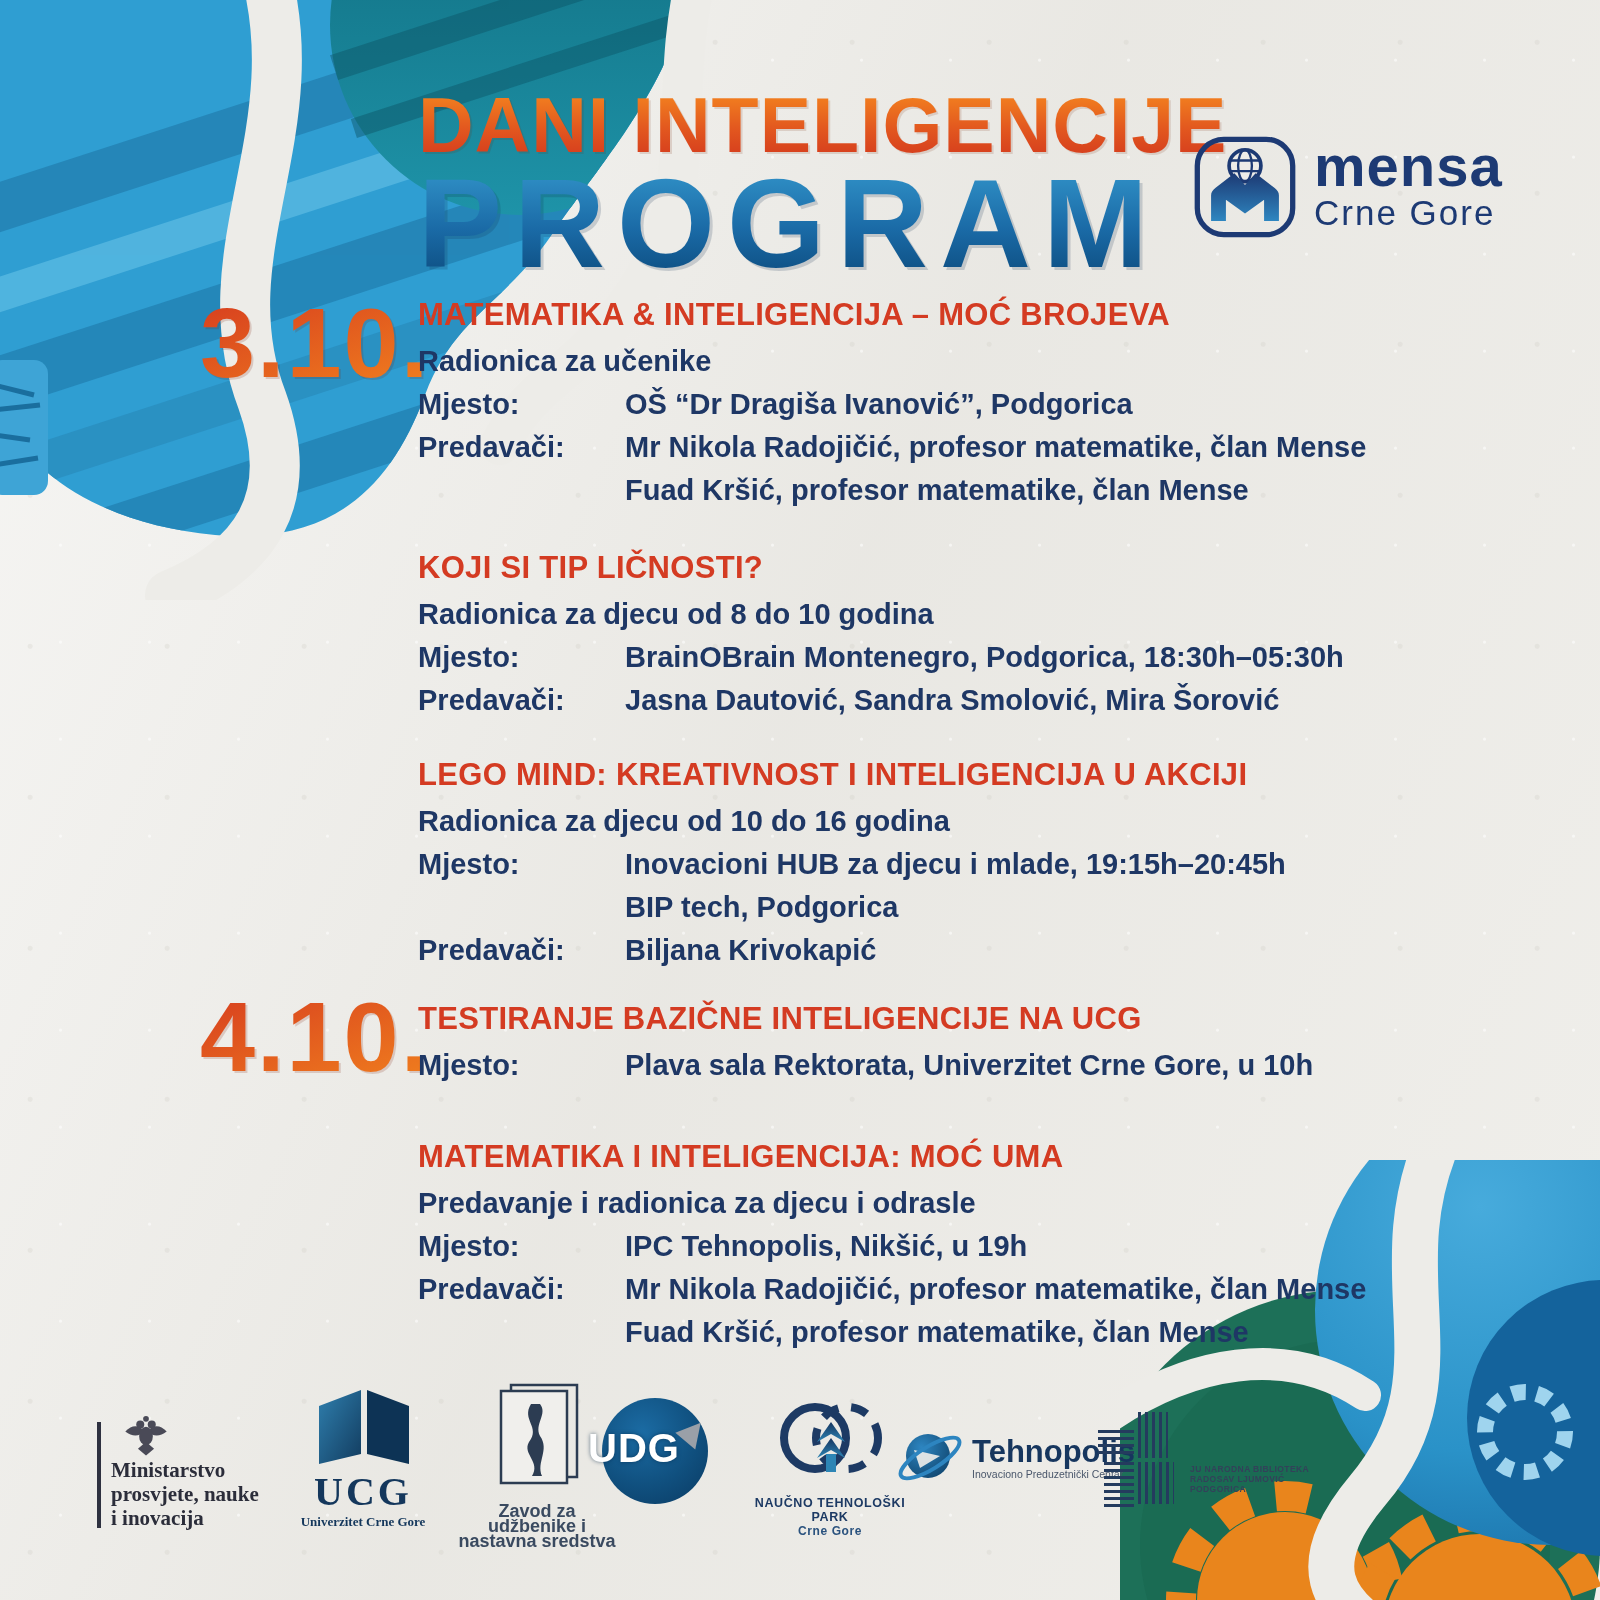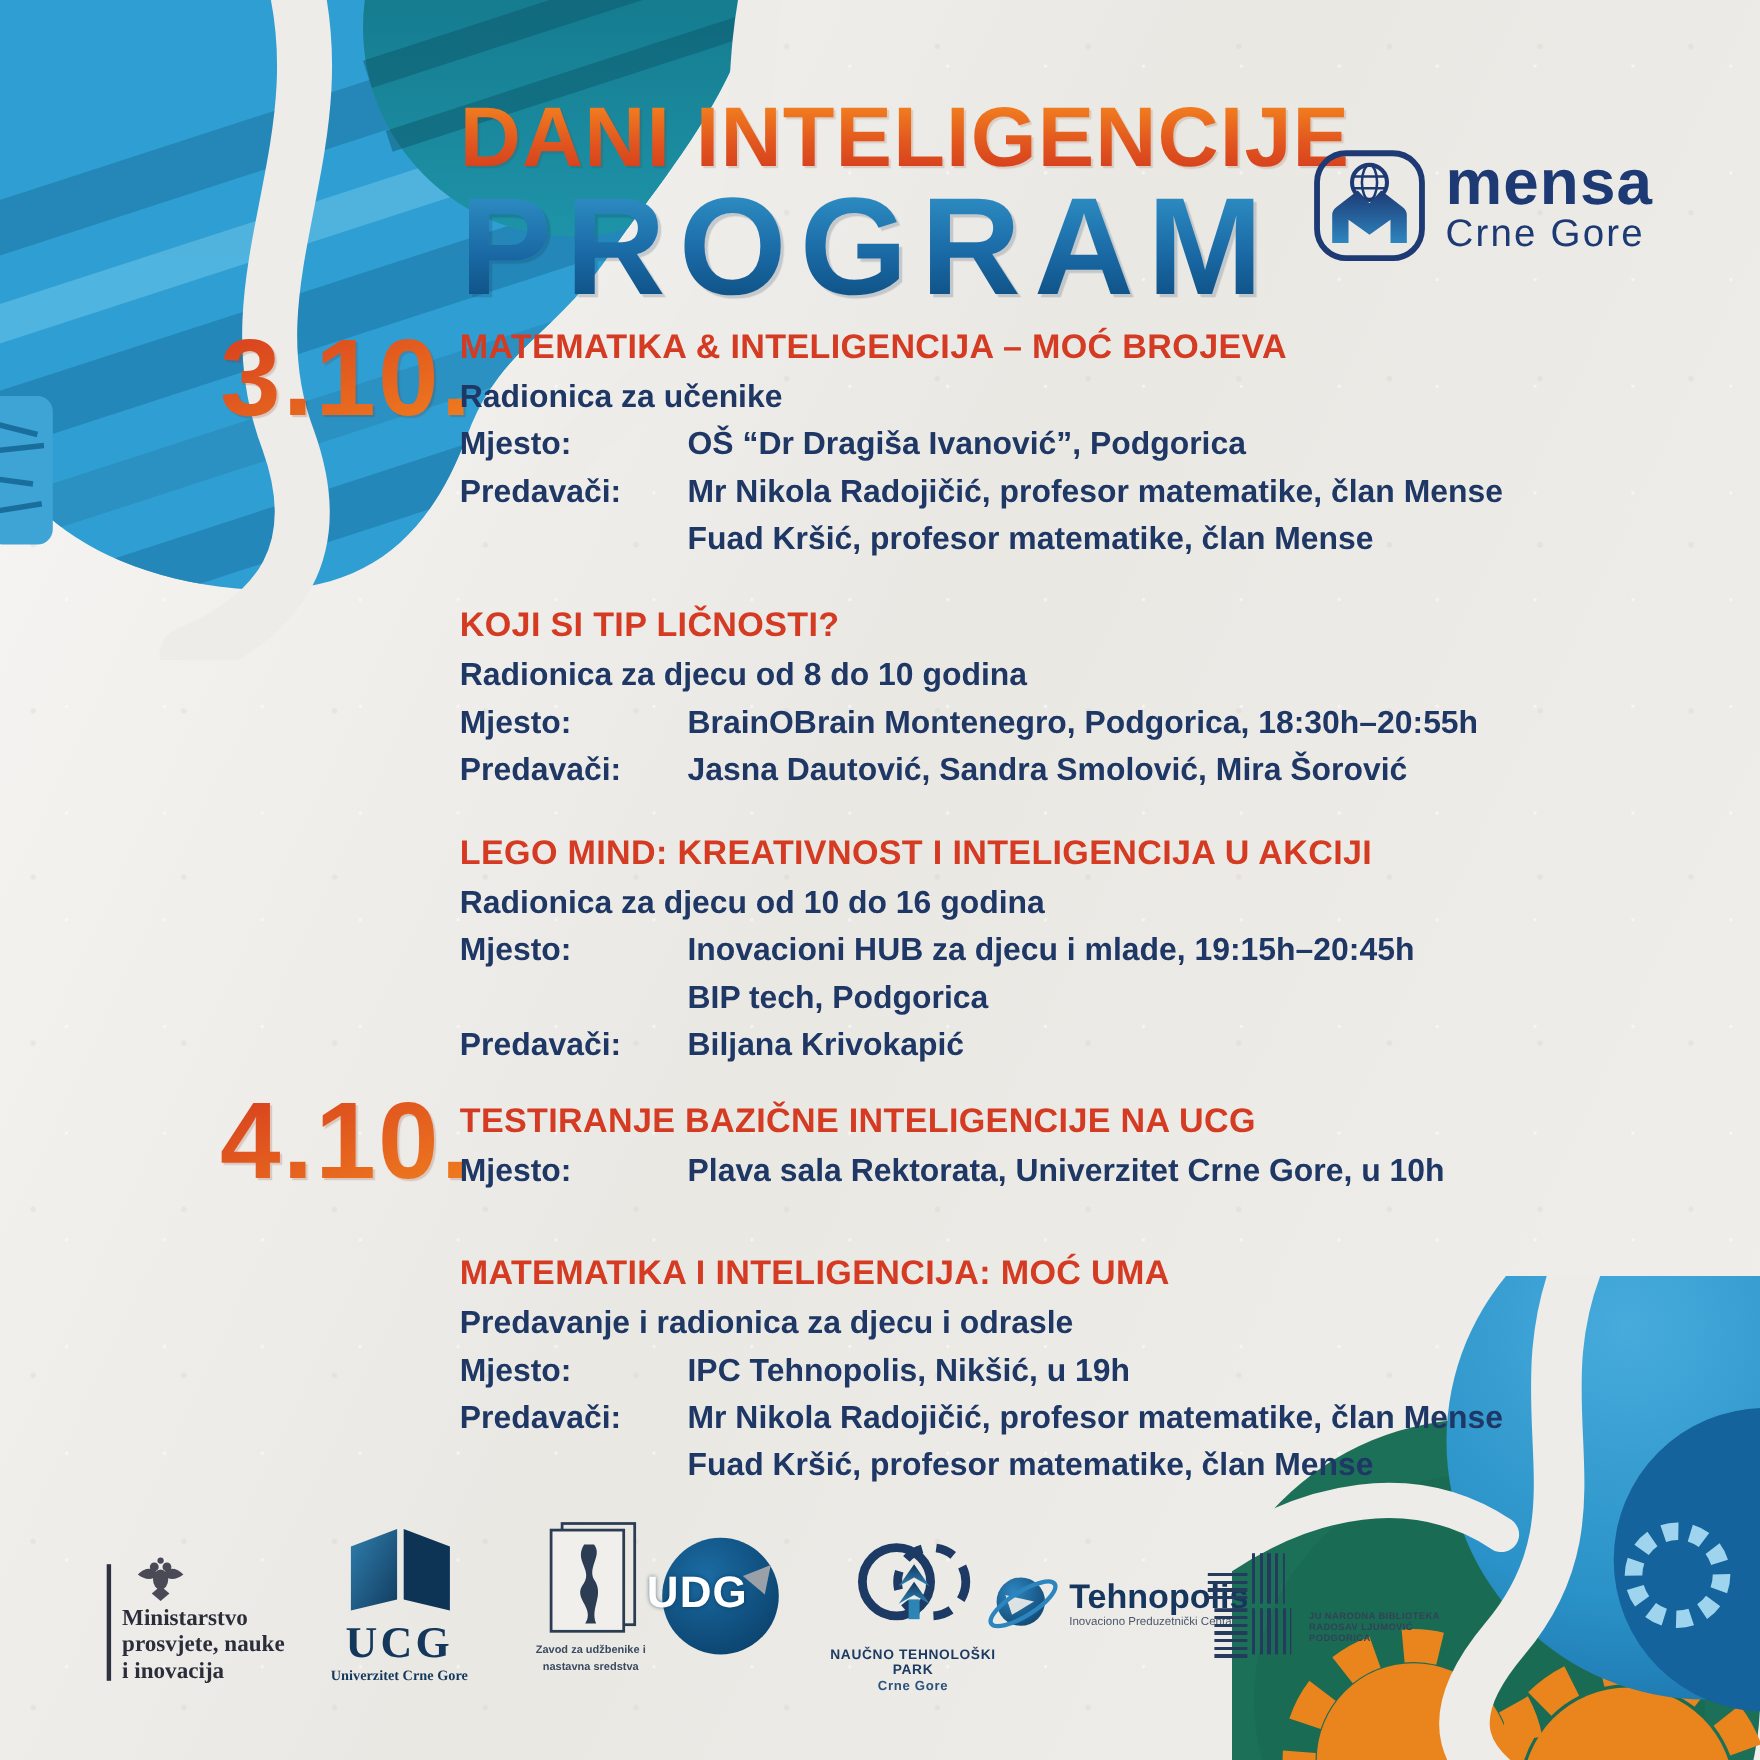--- a/index.html
+++ b/index.html
@@ -52,21 +52,21 @@
   
   .ministry{left:97px;top:1414px;width:180px;height:125px;}
   .ministry .bar{position:absolute;left:0;top:8px;width:4px;height:106px;background:#2e3140;}
   .ministry .crest{position:absolute;left:26px;top:0px;}
   .ministry .mtext{position:absolute;left:14px;top:44px;font-family:"Liberation Serif",serif;
     font-weight:bold;font-size:21px;line-height:24px;color:#2b2d3a;}
   .ucg{left:288px;top:1388px;width:150px;text-align:center;}
   .ucg .abbr{font-family:"Liberation Serif",serif;font-weight:bold;font-size:40px;line-height:44px;color:#14375c;letter-spacing:3px;}
   .ucg .nm{font-family:"Liberation Serif",serif;font-weight:bold;font-size:13px;color:#14375c;}
   .zavod{left:452px;top:1382px;width:170px;text-align:center;}
-  .zavod .ztext{font-size:10px;line-height:15px;font-weight:bold;color:#3a4a60;margin-top:0;}
+  .zavod .ztext{font-size:18px;line-height:15px;font-weight:bold;color:#3a4a60;margin-top:12px;}
   .udg{left:594px;top:1398px;width:120px;height:115px;}
   .udg .ball{position:absolute;left:8px;top:0;width:106px;height:106px;border-radius:50%;
     background:radial-gradient(circle at 38% 32%,#1b6ba3 0%,#10507f 55%,#0a3a62 100%);}
   .udg .abbr{position:absolute;left:-6px;top:28px;font-size:40px;font-weight:bold;color:#fff;
     letter-spacing:1px;text-shadow:0 0 4px rgba(6,40,70,.6);}
   .udg .arrow{position:absolute;left:86px;top:22px;width:0;height:0;
     border-left:13px solid transparent;border-right:13px solid transparent;
     border-bottom:24px solid #9aa0a8;transform:rotate(40deg);}
   .ntp{left:742px;top:1392px;width:176px;text-align:center;}
   .ntp .t1{font-size:12.5px;font-weight:bold;color:#1d3a64;letter-spacing:0.6px;margin-top:4px;}
@@ -191,21 +191,21 @@
       </div>
     </div>
   </div>
 
   <div class="abs event ev2">
     <div class="ev-title">KOJI SI TIP LIČNOSTI?</div>
     <div class="ev-sub">Radionica za djecu od 8 do 10 godina</div>
     <div class="ev-row">
       <div class="ev-label">Mjesto:</div>
       <div class="ev-lines">
-          <div>BrainOBrain Montenegro, Podgorica, 18:30h–20:55h</div>
+          <div>BrainOBrain Montenegro, Podgorica, 18:30h–05:30h</div>
         </div>
     </div>
     <div class="ev-row">
       <div class="ev-label">Predavači:</div>
       <div class="ev-lines">
           <div>Jasna Dautović, Sandra Smolović, Mira Šorović</div>
         </div>
     </div>
   </div>
 

